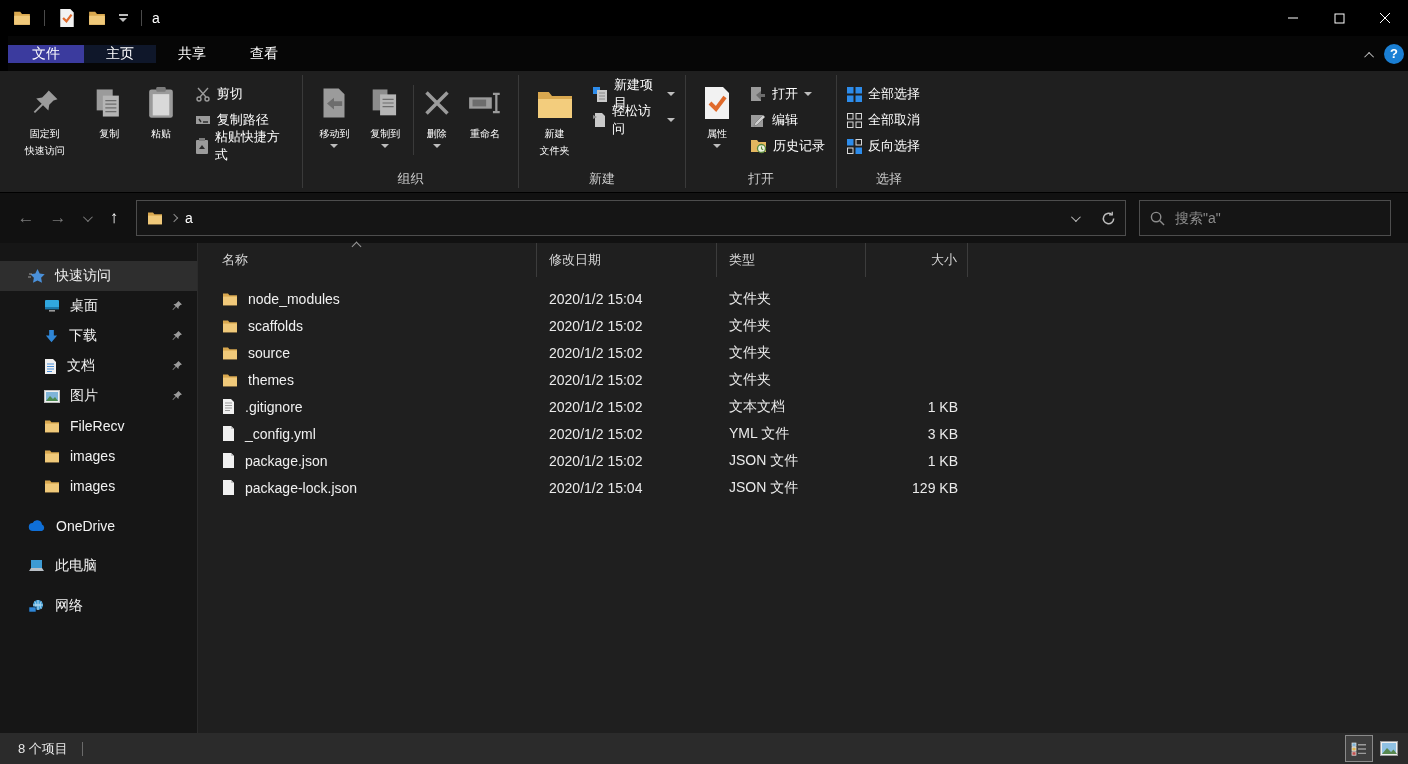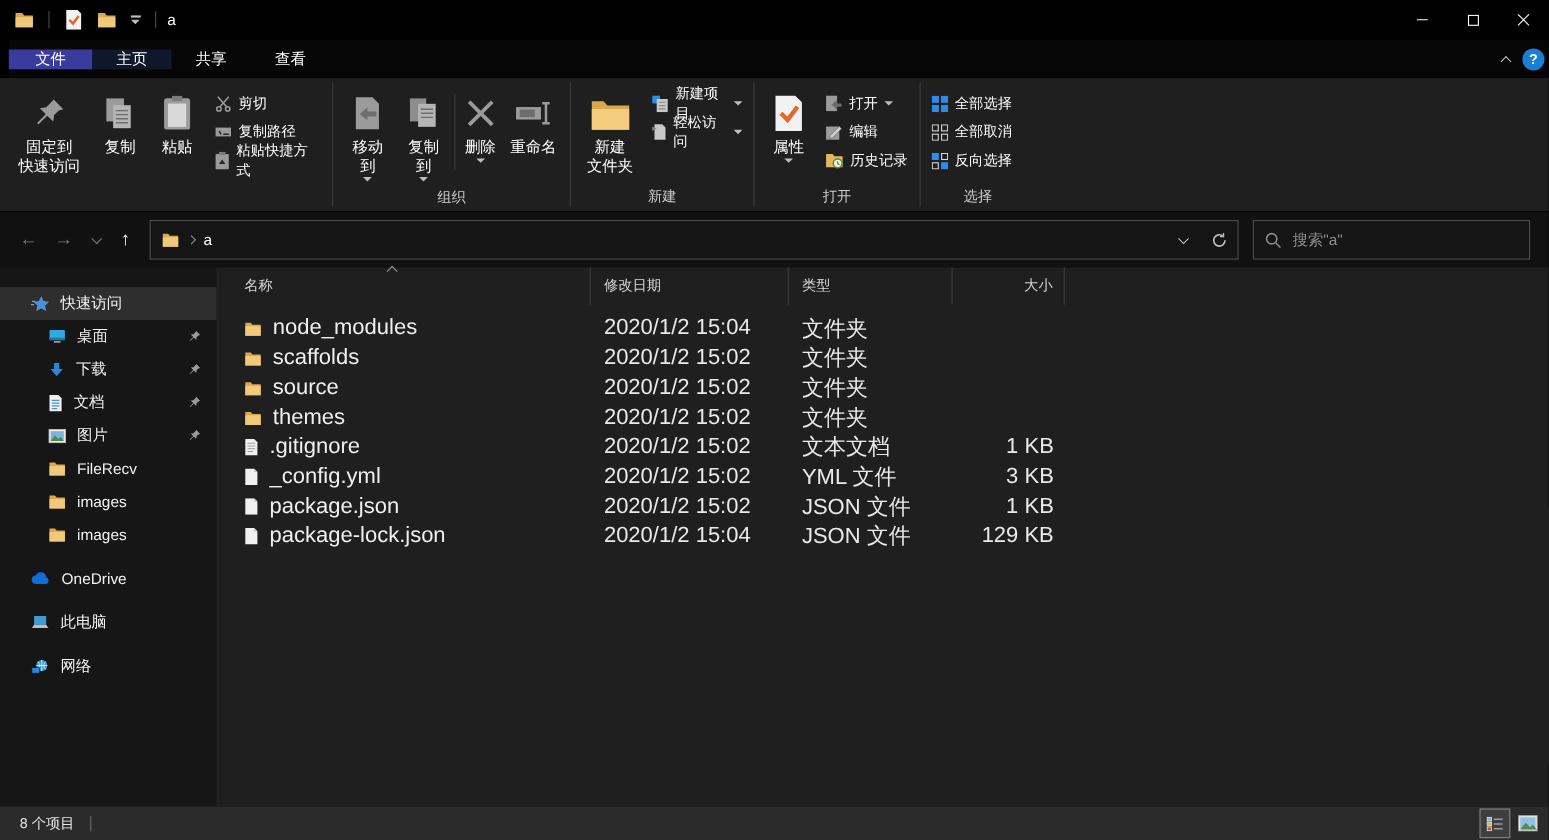--- a/index.html
+++ b/index.html
@@ -27,21 +27,21 @@
 
   
   .ribbon { position:absolute; left:0; top:71px; width:100%; height:122px; background:#1f1f1f;
     display:flex; border-bottom:1px solid #000; }
   .rgroup { display:flex; flex-direction:column; height:100%; }
   .rgroup-content { flex:1; display:flex; align-items:flex-start; padding:4px 6px 0 6px; }
   .rgroup-label { height:26px; display:flex; align-items:center; justify-content:center;
     color:#cccccc; font-size:13px; }
   .rsep { width:1px; background:#3a3a3a; margin:4px 0; }
   .rbtn-big { display:flex; flex-direction:column; align-items:center; justify-content:flex-start;
-    padding:6px 6px 2px 6px; color:#fff; font-size:14px; line-height:17px; text-align:center; }
+    padding:6px 6px 2px 6px; color:#fff; font-size:10px; line-height:17px; text-align:center; }
   .rbtn-big .ricon { height:44px; display:flex; align-items:center; justify-content:center; }
   .rsmall-col { display:flex; flex-direction:column; gap:4px; padding:8px 4px 0 8px; }
   .rbtn-small { display:flex; align-items:center; gap:6px; color:#fff; font-size:13px; height:22px; }
   .caret-down { width:0; height:0; border-left:4px solid transparent; border-right:4px solid transparent;
     border-top:4px solid #bdbdbd; display:inline-block; }
   .caret-under { margin-top:2px; }
   .minisep { width:1px; background:#3a3a3a; margin:10px 2px; height:70px; }
 
   
   .navbar { position:absolute; left:0; top:193px; width:100%; height:50px; background:#111;
@@ -74,21 +74,21 @@
   .filepane { flex:1; height:100%; background:#1f1f1f; position:relative; }
   .cols-header { display:flex; height:34px; align-items:center; color:#d6d6d6; font-size:13px; }
   .col { position:relative; height:100%; display:flex; align-items:center; padding-left:24px;
     border-right:1px solid #3c3c3c; }
   .col.c-name { width:339px; }
   .col.c-date { width:180px; padding-left:12px; }
   .col.c-type { width:149px; padding-left:12px; }
   .col.c-size { width:102px; justify-content:flex-end; padding-right:10px; }
   .sort-caret { position:absolute; left:155px; top:0px; width:7px; height:7px;
     border-left:1.5px solid #9a9a9a; border-top:1.5px solid #9a9a9a; transform:rotate(45deg); }
-  .frow { display:flex; height:27px; align-items:center; color:#f0f0f0; font-size:20px; }
+  .frow { display:flex; height:27px; align-items:center; color:#f0f0f0; font-size:14px; }
   .fcell { display:flex; align-items:center; }
   .fc-name { width:339px; padding-left:24px; gap:10px; }
   .fc-date { width:180px; padding-left:12px; color:#eaeaea; }
   .fc-type { width:149px; padding-left:12px; color:#eaeaea; }
   .fc-size { width:102px; justify-content:flex-end; padding-right:10px; color:#eaeaea; }
 
   
   .statusbar { position:absolute; left:0; top:733px; width:100%; height:31px; background:#2b2b2b;
     display:flex; align-items:center; font-size:13px; color:#e6e6e6; }
   .status-left { display:flex; align-items:center; gap:14px; padding-left:18px; }

